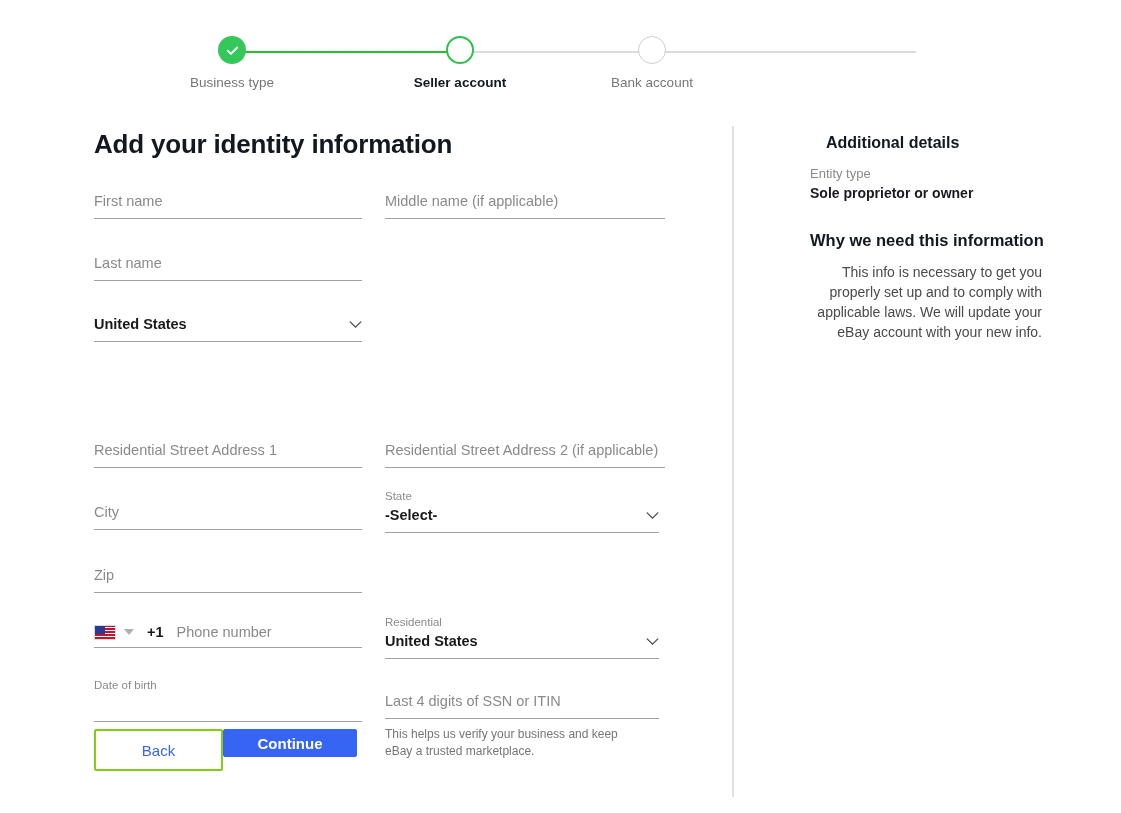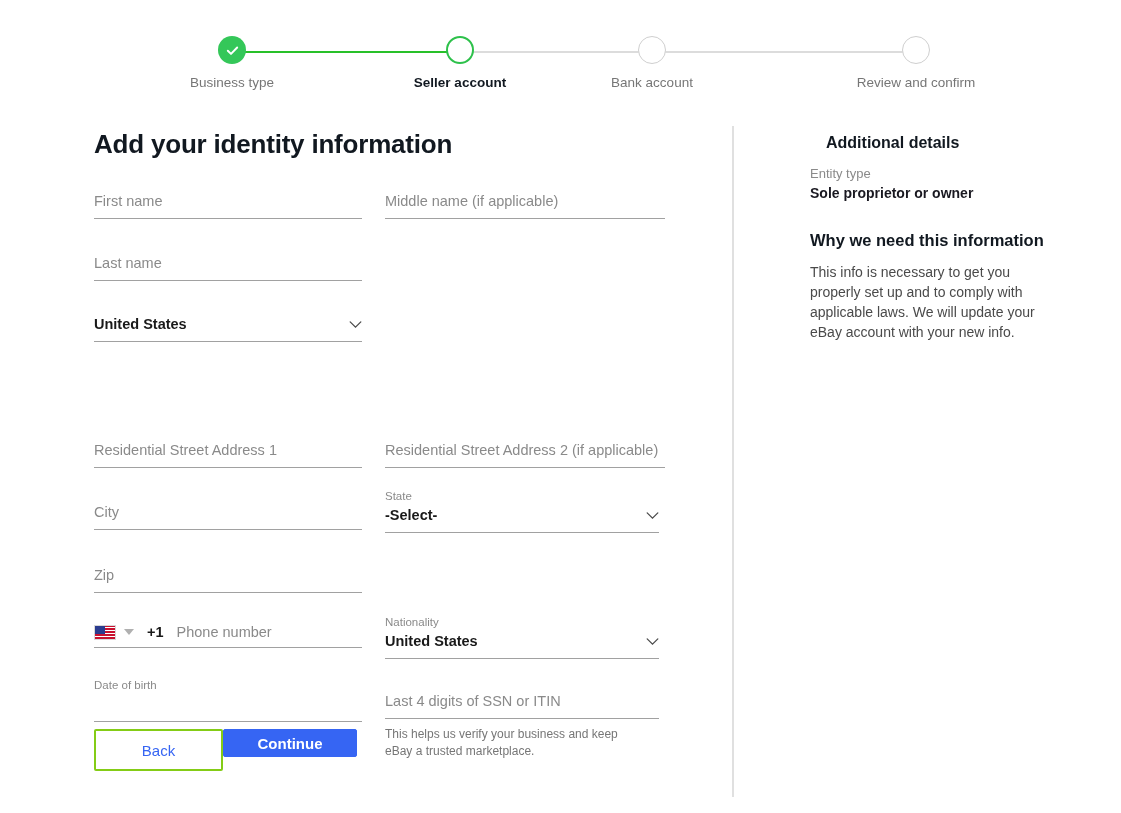--- a/index.html
+++ b/index.html
@@ -192,21 +192,21 @@
   .side-val {
     font-size: 14px; font-weight: bold; color: #191820;
     line-height: 18px; margin-top: 2px;
   }
   .side-h2 {
     font-size: 16.5px; font-weight: bold; color: #111820;
     line-height: 20px; margin-top: 28px;
   }
   .side-body {
     font-size: 14px; color: #4a4a4a; line-height: 20px;
-    margin-top: 12px; width: 232px;
+    margin-top: 12px; width: 232px; text-align: right;
   }
 </style>
 </head>
 <body>
 
 <div class="page">
 
   <div class="stepper">
     <div class="step-track">
       <div class="seg done" style="left:0px;width:228px;"></div>
@@ -226,24 +226,20 @@
         </svg>
       </div>
       <div class="step-label">Business type</div>
     </div>
 
     <div class="step" style="left:652px;">
       <div class="circ upcoming"></div>
       <div class="step-label">Bank account</div>
     </div>
 
-    <div class="step" style="left:916px;">
-      <div class="circ upcoming"></div>
-      <div class="step-label">Review and confirm</div>
-    </div>
   </div>
 
   <div class="divider"></div>
 
   <div class="content">
 
     <div class="form-area">
       <div class="page-title">Add your identity information</div>
 
       <div class="grid">
@@ -321,21 +317,21 @@
               <span class="canton"></span>
             </span>
             <span class="tri"></span>
             <span class="dialcode">+1</span>
             <span class="phone-ph">Phone number</span>
           </div>
           <div class="underline"></div>
         </div>
 
         <div class="field" style="left:291px;top:423px;width:274px;">
-          <div class="flabel">Nationality</div>
+          <div class="flabel">Residential</div>
           <div class="fvalue">
             <span>United States</span>
             <span class="chev">
               <svg width="13" height="8" viewBox="0 0 14 9">
                   <path d="M1 1 L7 7 L13 1" fill="none" stroke="#4a4a4a" stroke-width="1.4" stroke-linecap="round"></path>
                 </svg>
             </span>
           </div>
           <div class="underline"></div>
         </div>

